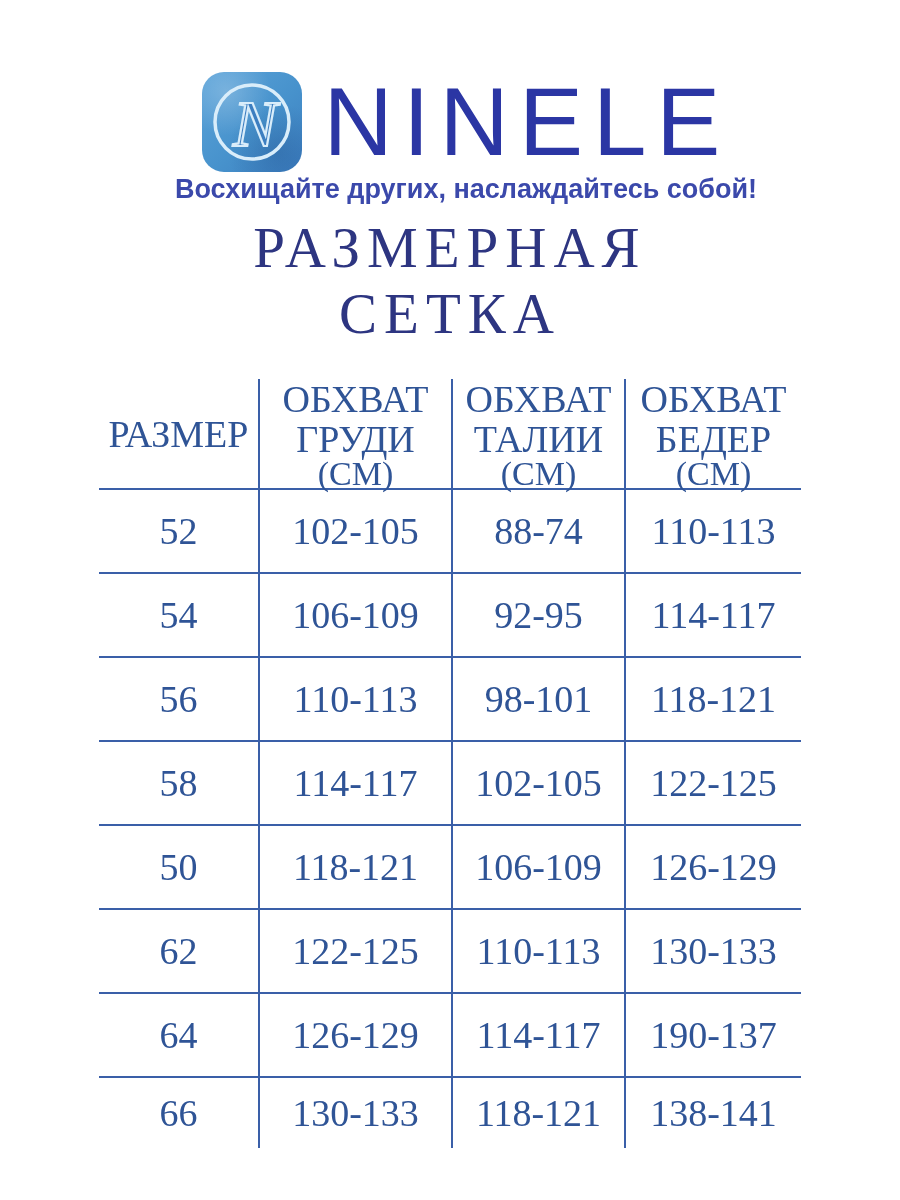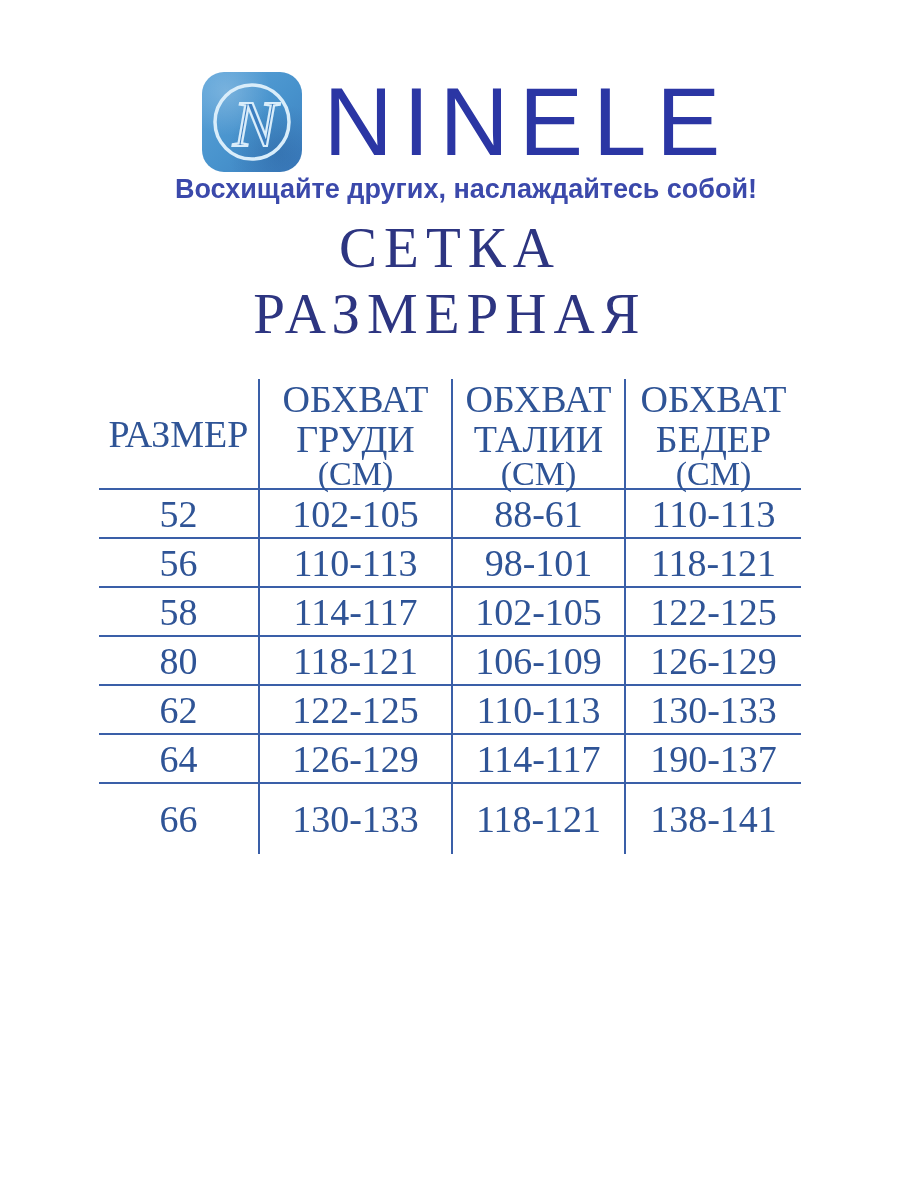--- a/index.html
+++ b/index.html
@@ -59,21 +59,21 @@
     font-family:"Liberation Serif",serif;
     color:var(--table-text);
   }
   col.c1{width:160px;} col.c2{width:193px;} col.c3{width:173px;} col.c4{width:176px;}
   .size-table th,.size-table td{
     text-align:center;vertical-align:middle;
     font-weight:400;font-size:38px;
     padding:0;
   }
   .size-table thead tr{height:110px;}
-  .size-table tbody tr{height:49px;}
+  .size-table tbody tr{height:84px;}
   .size-table tbody tr:last-child{height:71px;}
   
   .size-table th + th, .size-table td + td{border-left:2px solid var(--table-line);}
   
   .size-table tbody tr{border-top:2px solid var(--table-line);}
   .hdr-line{display:block;line-height:40px;}
   .hdr-unit{display:block;line-height:29px;font-size:34px;}
 </style>
 </head>
 <body>
@@ -87,22 +87,22 @@
           <circle cx="50" cy="50" r="37" fill="none" stroke="#d9edfa" stroke-width="3.5"></circle>
           <text x="53" y="74" text-anchor="middle" font-family="Liberation Serif, serif" font-style="italic" font-size="66" fill="#3c7ec0" stroke="#d9edfa" stroke-width="2.2">N</text>
         </svg>
       </div>
       <div class="wordmark">NINELE</div>
     </div>
     <div class="tagline">Восхищайте других, наслаждайтесь собой!</div>
   </div>
 
   <div class="heading">
+    <div>РАЗМЕРНАЯ</div>
     <div>СЕТКА</div>
-    <div>РАЗМЕРНАЯ</div>
   </div>
 
   <table class="size-table">
     <colgroup>
         <col class="c1">
         <col class="c2">
         <col class="c3">
         <col class="c4">
       </colgroup>
     <thead>
@@ -124,37 +124,43 @@
           <span class="hdr-line">ОБХВАТ</span>
           <span class="hdr-line">БЕДЕР</span>
           <span class="hdr-unit">(СМ)</span>
         </th>
       </tr>
     </thead>
     <tbody>
         <tr>
           <td>52</td>
           <td>102-105</td>
-          <td>88-61</td>
+          <td>88-74</td>
           <td>110-113</td>
+        </tr>
+        <tr>
+          <td>54</td>
+          <td>106-109</td>
+          <td>92-95</td>
+          <td>114-117</td>
         </tr>
         <tr>
           <td>56</td>
           <td>110-113</td>
           <td>98-101</td>
           <td>118-121</td>
         </tr>
         <tr>
           <td>58</td>
           <td>114-117</td>
           <td>102-105</td>
           <td>122-125</td>
         </tr>
         <tr>
-          <td>80</td>
+          <td>50</td>
           <td>118-121</td>
           <td>106-109</td>
           <td>126-129</td>
         </tr>
         <tr>
           <td>62</td>
           <td>122-125</td>
           <td>110-113</td>
           <td>130-133</td>
         </tr>

